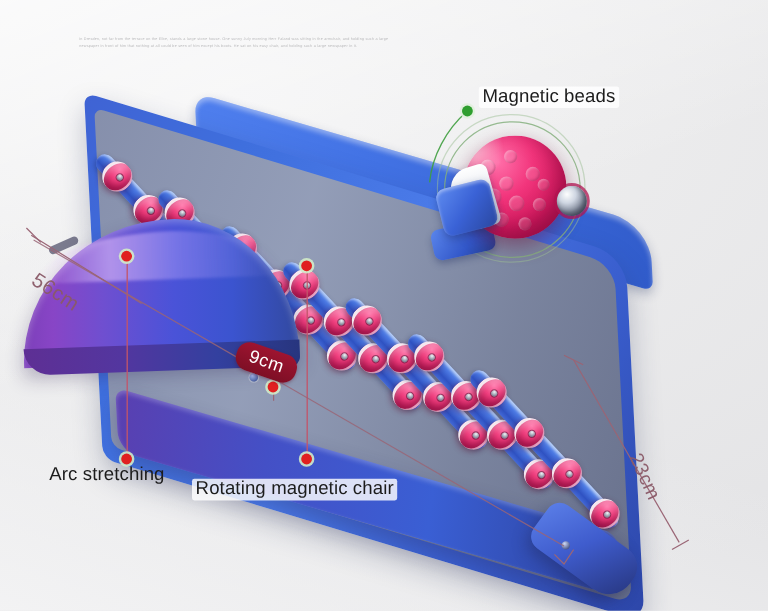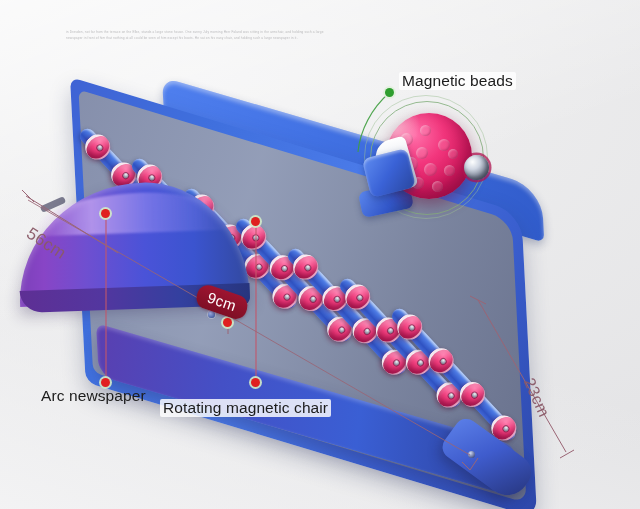--- a/index.html
+++ b/index.html
@@ -323,21 +323,21 @@
 
   <div class="dot green" style="left:385px;top:88px;"></div>
   <div class="dot red" style="left:101px;top:209px;"></div>
   <div class="dot red" style="left:251px;top:217px;"></div>
   <div class="dot red" style="left:101px;top:378px;"></div>
   <div class="dot red" style="left:251px;top:378px;"></div>
   <div class="dot red" style="left:223px;top:318px;"></div>
 
   <div class="callout onwhite" style="left:399px;top:72px;">Magnetic beads</div>
 
-  <div class="callout" style="left:41px;top:387px;">Arc newspaper</div>
+  <div class="callout" style="left:41px;top:387px;">Arc stretching</div>
 
   <div class="callout onwhite" style="left:160px;top:399px;">Rotating magnetic chair</div>
 
   <div class="dim d56">56cm</div>
 
   <div class="badge9">9cm</div>
 
   <div class="dim d23">23cm</div>
 
 </div>

